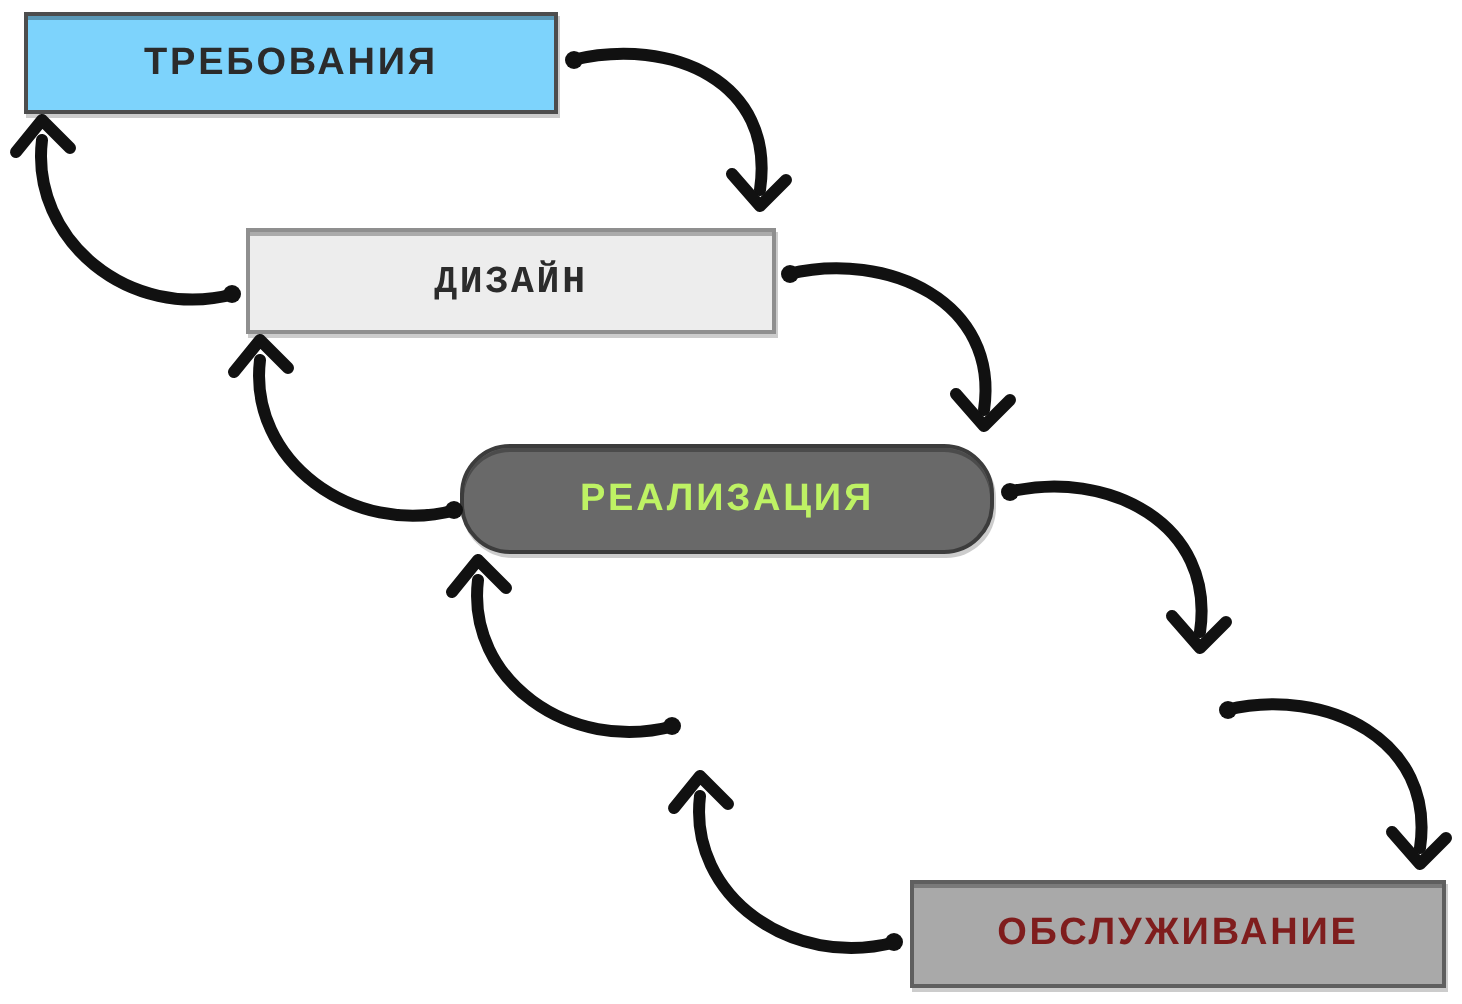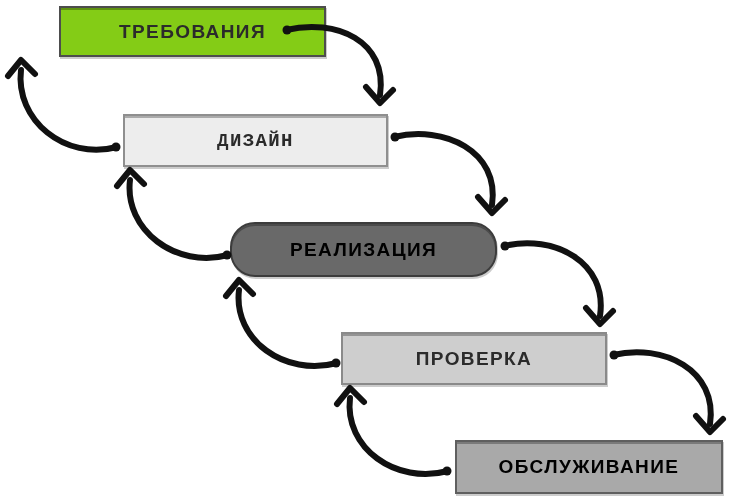--- a/index.html
+++ b/index.html
@@ -22,37 +22,34 @@
   .s5{left:455px;top:440px;width:268px;height:54px;}
   .arrow-layer{position:absolute;left:0;top:0;pointer-events:none;}
   .arrow{fill:none;stroke:#111111;stroke-width:6;stroke-linecap:round;stroke-linejoin:round;}
   .dot{fill:#111111;stroke:none;}
 </style>
 </head>
 <body>
 
 <div class="canvas">
 
-  <div class="stage s1" style="background-color: #84cc16; color: rgb(43, 43, 43); border-color: rgb(77, 77, 77); margin-left: 47px;">
+  <div class="stage s1" style="background-color: #7dd3fc; color: rgb(43, 43, 43); border-color: rgb(77, 77, 77);">
     <span>ТРЕБОВАНИЯ</span>
   </div>
 
   <div class="stage s2" style="background-color: rgb(237, 237, 237); color: rgb(43, 43, 43); border-color: rgb(143, 143, 143); font-family: Liberation Mono, monospace;">
     <span>ДИЗАЙН</span>
   </div>
 
-  <div class="stage s3" style="background-color: rgb(105, 105, 105); color: #000000; border-color: rgb(60, 60, 60); border-radius: 25px;">
+  <div class="stage s3" style="background-color: rgb(105, 105, 105); color: #bef264; border-color: rgb(60, 60, 60); border-radius: 25px;">
     <span>РЕАЛИЗАЦИЯ</span>
   </div>
 
-  <div class="stage s4" style="background-color: rgb(206, 206, 206); color: rgb(43, 43, 43); border-color: rgb(138, 138, 138);">
-    <span>ПРОВЕРКА</span>
-  </div>
 
-  <div class="stage s5" style="background-color: rgb(169, 169, 169); color: #000000; border-color: rgb(95, 95, 95);">
+  <div class="stage s5" style="background-color: rgb(169, 169, 169); color: #7f1d1d; border-color: rgb(95, 95, 95);">
     <span>ОБСЛУЖИВАНИЕ</span>
   </div>
 
   <svg class="arrow-layer" width="731" height="502" viewBox="0 0 731 502">
 
     <g>
       <circle class="dot" cx="287" cy="30" r="4.5"></circle>
       <path class="arrow" d="M286 30 C336 18, 388 41, 380 95"></path>
       <path class="arrow" d="M366 87 L380 103 L393 90"></path>
     </g>

